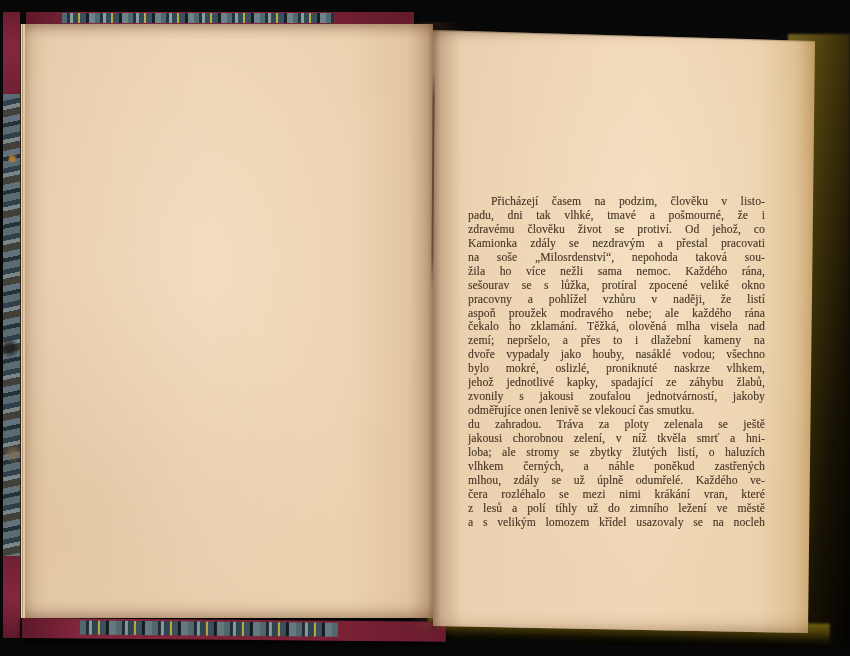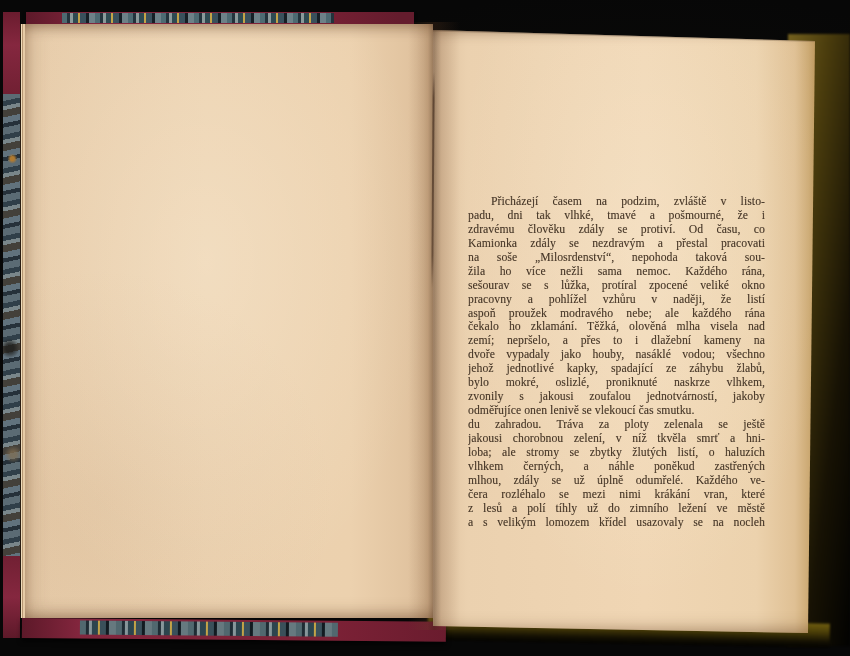--- a/index.html
+++ b/index.html
@@ -162,34 +162,34 @@
     <div class="marble-bottom"></div>
   </div>
 
   <div class="page-left">
     <div class="page-stack-edges"></div>
   </div>
 
   <div class="page-right">
     <div class="page-top-edge"></div>
     <div class="text-block">
-        <div class="text-line indent">Přicházejí časem na podzim, zvláště v listo-</div>
+        <div class="text-line indent">Přicházejí časem na podzim, člověku v listo-</div>
         <div class="text-line">padu, dni tak vlhké, tmavé a pošmourné, že i</div>
-        <div class="text-line">zdravému člověku zdály se protiví. Od času, co</div>
+        <div class="text-line">zdravému člověku život se protiví. Od jehož, co</div>
         <div class="text-line">Kamionka zdály se nezdravým a přestal pracovati</div>
         <div class="text-line">na soše „Milosrdenství“, nepohoda taková sou-</div>
         <div class="text-line">žila ho více nežli sama nemoc. Každého rána,</div>
         <div class="text-line">sešourav se s lůžka, protíral zpocené veliké okno</div>
         <div class="text-line">pracovny a pohlížel vzhůru v naději, že listí</div>
         <div class="text-line">aspoň proužek modravého nebe; ale každého rána</div>
         <div class="text-line">čekalo ho zklamání. Těžká, olověná mlha visela nad</div>
         <div class="text-line">zemí; nepršelo, a přes to i dlažební kameny na</div>
         <div class="text-line">dvoře vypadaly jako houby, nasáklé vodou; všechno</div>
+        <div class="text-line">bylo mokré, oslizlé, proniknuté naskrze vlhkem,</div>
         <div class="text-line">jehož jednotlivé kapky, spadající ze záhybu žlabů,</div>
-        <div class="text-line">bylo mokré, oslizlé, proniknuté naskrze vlhkem,</div>
         <div class="text-line">zvonily s jakousi zoufalou jednotvárností, jakoby</div>
         <div class="text-line para-end">odměřujíce onen lenivě se vlekoucí čas smutku.</div>
         <div class="text-line">du zahradou.  Tráva za ploty zelenala se ještě</div>
         <div class="text-line">jakousi chorobnou zelení, v níž tkvěla smrť a hni-</div>
         <div class="text-line">loba; ale stromy se zbytky žlutých listí, o haluzích</div>
         <div class="text-line">vlhkem černých, a náhle poněkud zastřených</div>
         <div class="text-line">mlhou, zdály se už úplně odumřelé. Každého ve-</div>
         <div class="text-line">čera rozléhalo se mezi nimi krákání vran, které</div>
         <div class="text-line">z lesů a polí tíhly už do zimního ležení ve městě</div>
         <div class="text-line">a s velikým lomozem křídel usazovaly se na nocleh</div>

